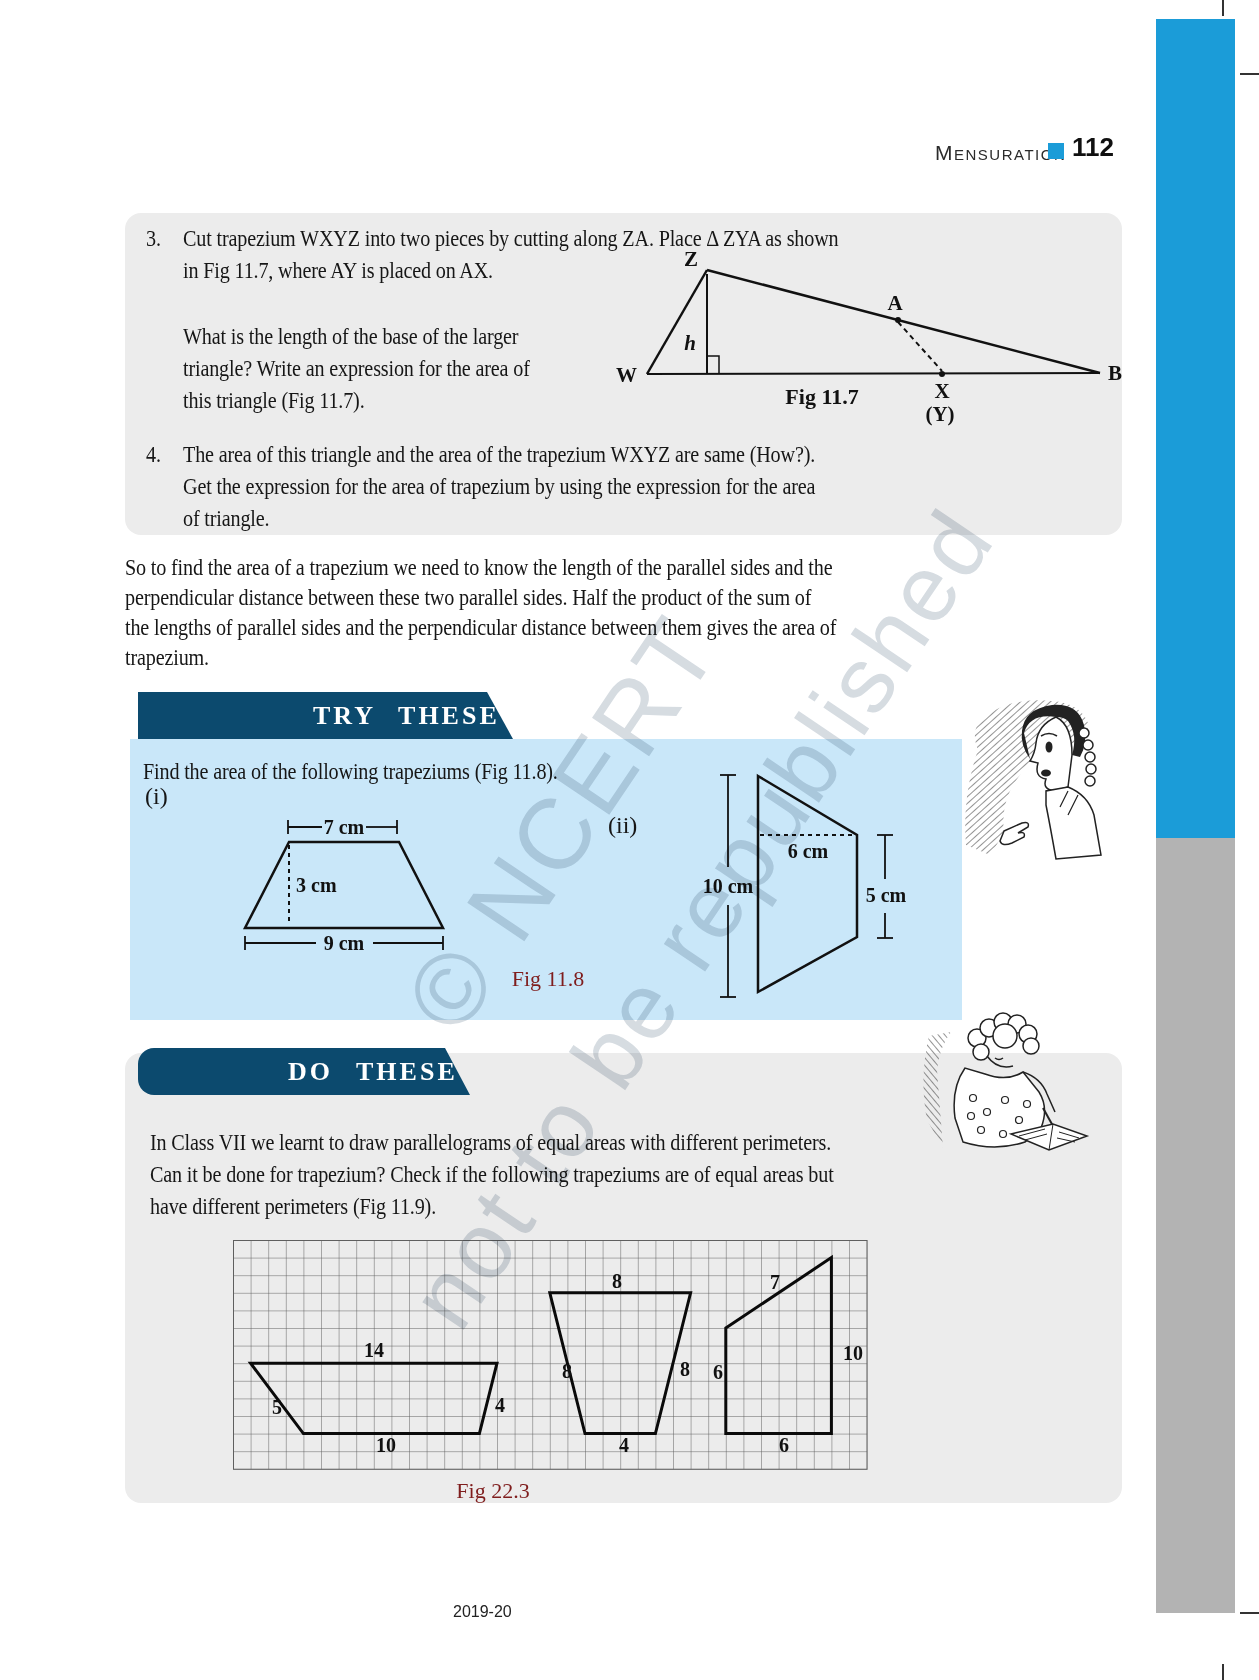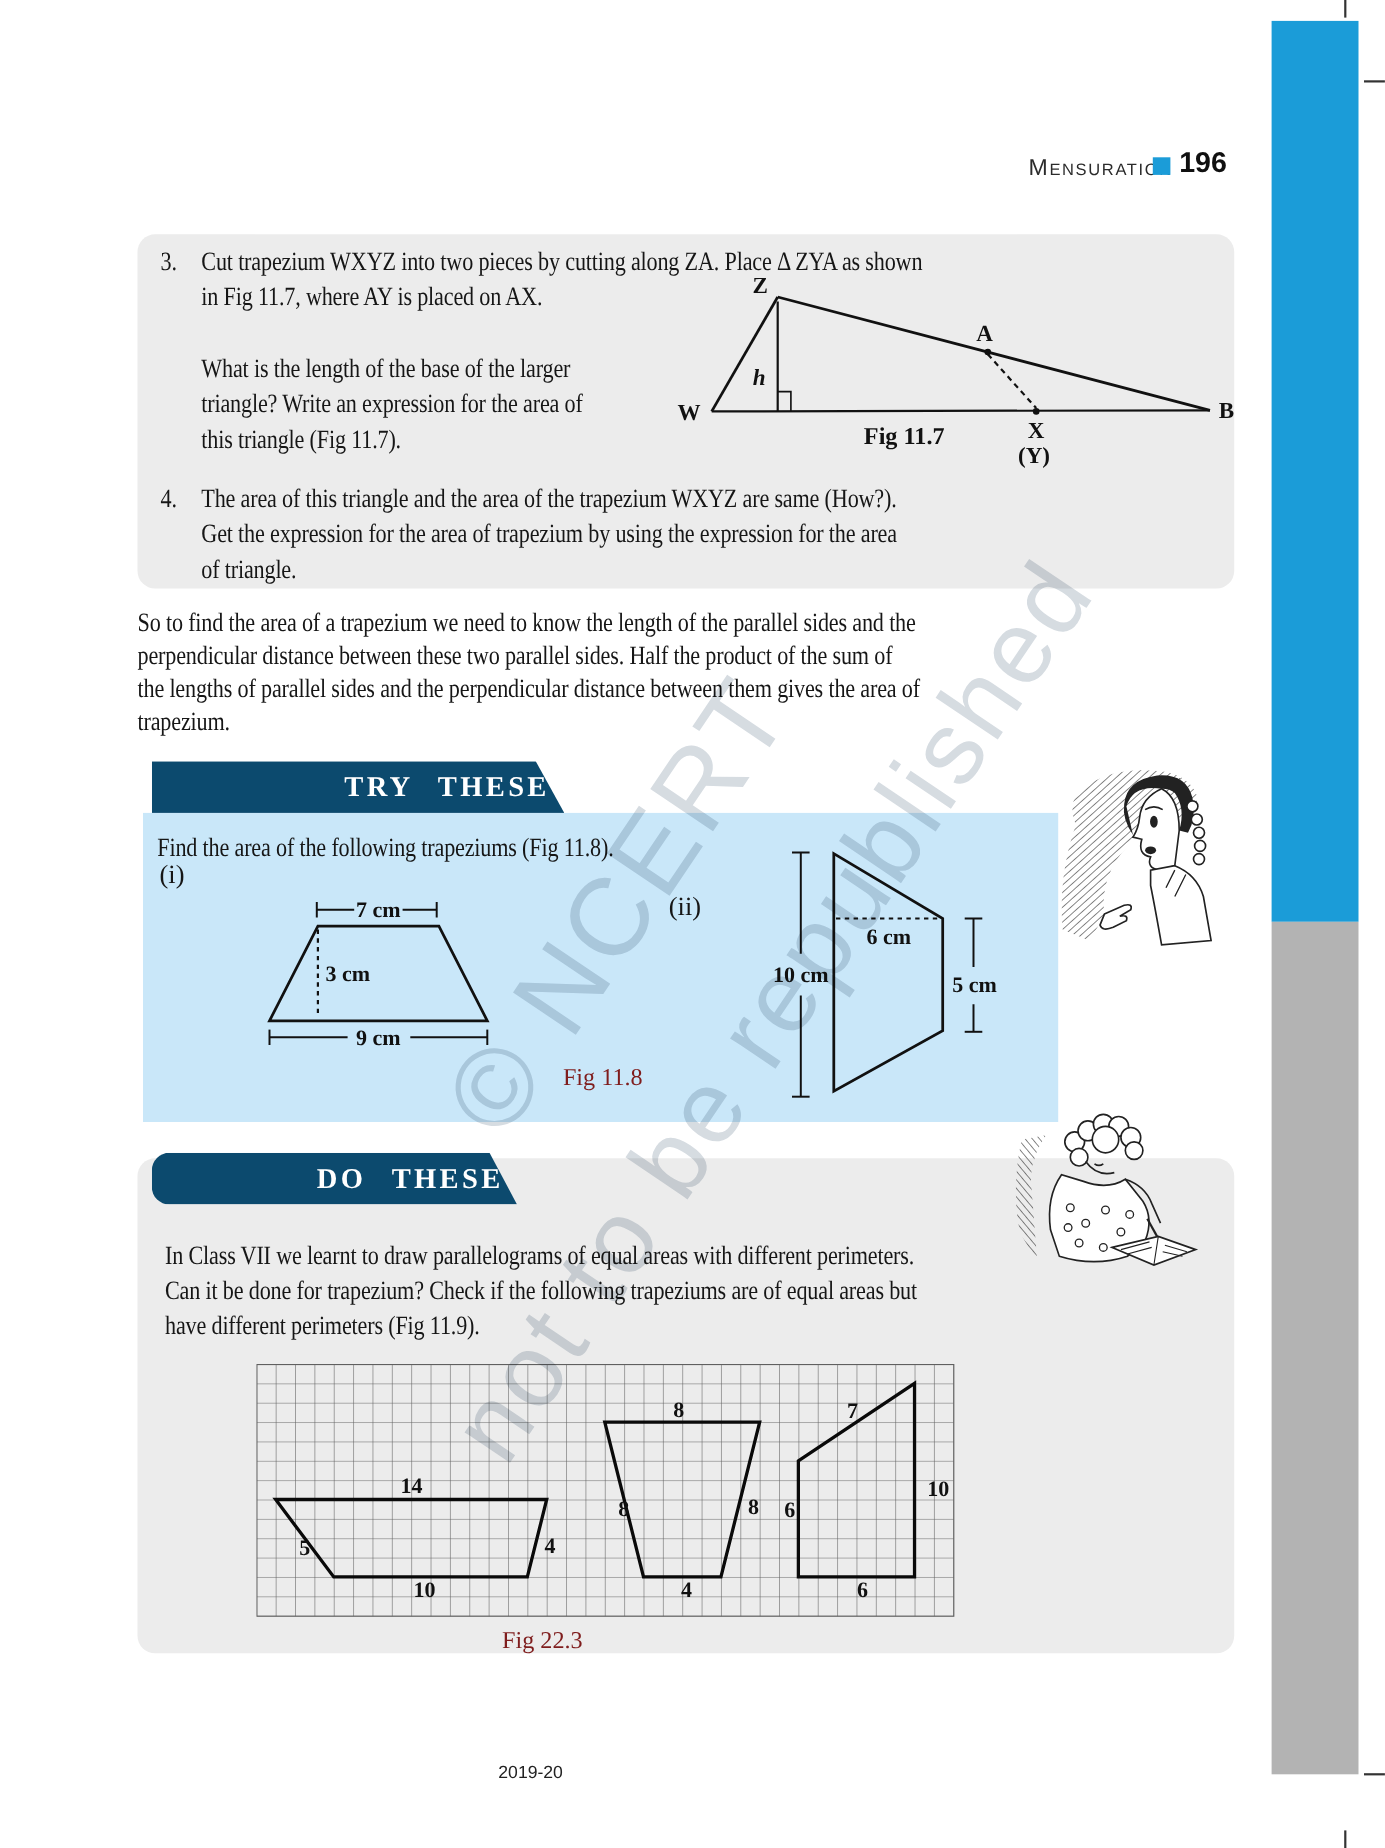--- a/index.html
+++ b/index.html
@@ -40,21 +40,21 @@
   <div class="cropmark" style="left:1222px;top:0;width:2px;height:16px;"></div>
   <div class="cropmark" style="left:1222px;top:1664px;width:2px;height:16px;"></div>
   <div class="cropmark" style="left:1240px;top:73px;width:19px;height:2px;"></div>
   <div class="cropmark" style="left:1240px;top:1612px;width:19px;height:2px;"></div>
 
   <div class="sidebar-blue" style="left:1156px;top:19px;width:79px;height:819px;"></div>
   <div class="sidebar-gray" style="left:1156px;top:838px;width:79px;height:775px;"></div>
 
   <div class="hdr-section" style="left:935px;top:141px;">MENSURATION</div>
   <div class="hdr-square" style="left:1048px;top:143px;"></div>
-  <div class="hdr-num" style="left:1072px;top:132px;">196</div>
+  <div class="hdr-num" style="left:1072px;top:132px;">112</div>
 
   <div class="graybox" style="left:125px;top:213px;width:997px;height:322px;"></div>
 
   <div class="tline" style="left:146px;top:224px;">3.</div>
   <div class="tline" style="left:183px;top:224px;">Cut trapezium WXYZ into two pieces by cutting along ZA. Place Δ ZYA as shown</div>
   <div class="tline" style="left:183px;top:256px;">in Fig 11.7, where AY is placed on AX.</div>
   <div class="tline" style="left:183px;top:322px;">What is the length of the base of the larger</div>
   <div class="tline" style="left:183px;top:354px;">triangle? Write an expression for the area of</div>
   <div class="tline" style="left:183px;top:386px;">this triangle (Fig 11.7).</div>
 

